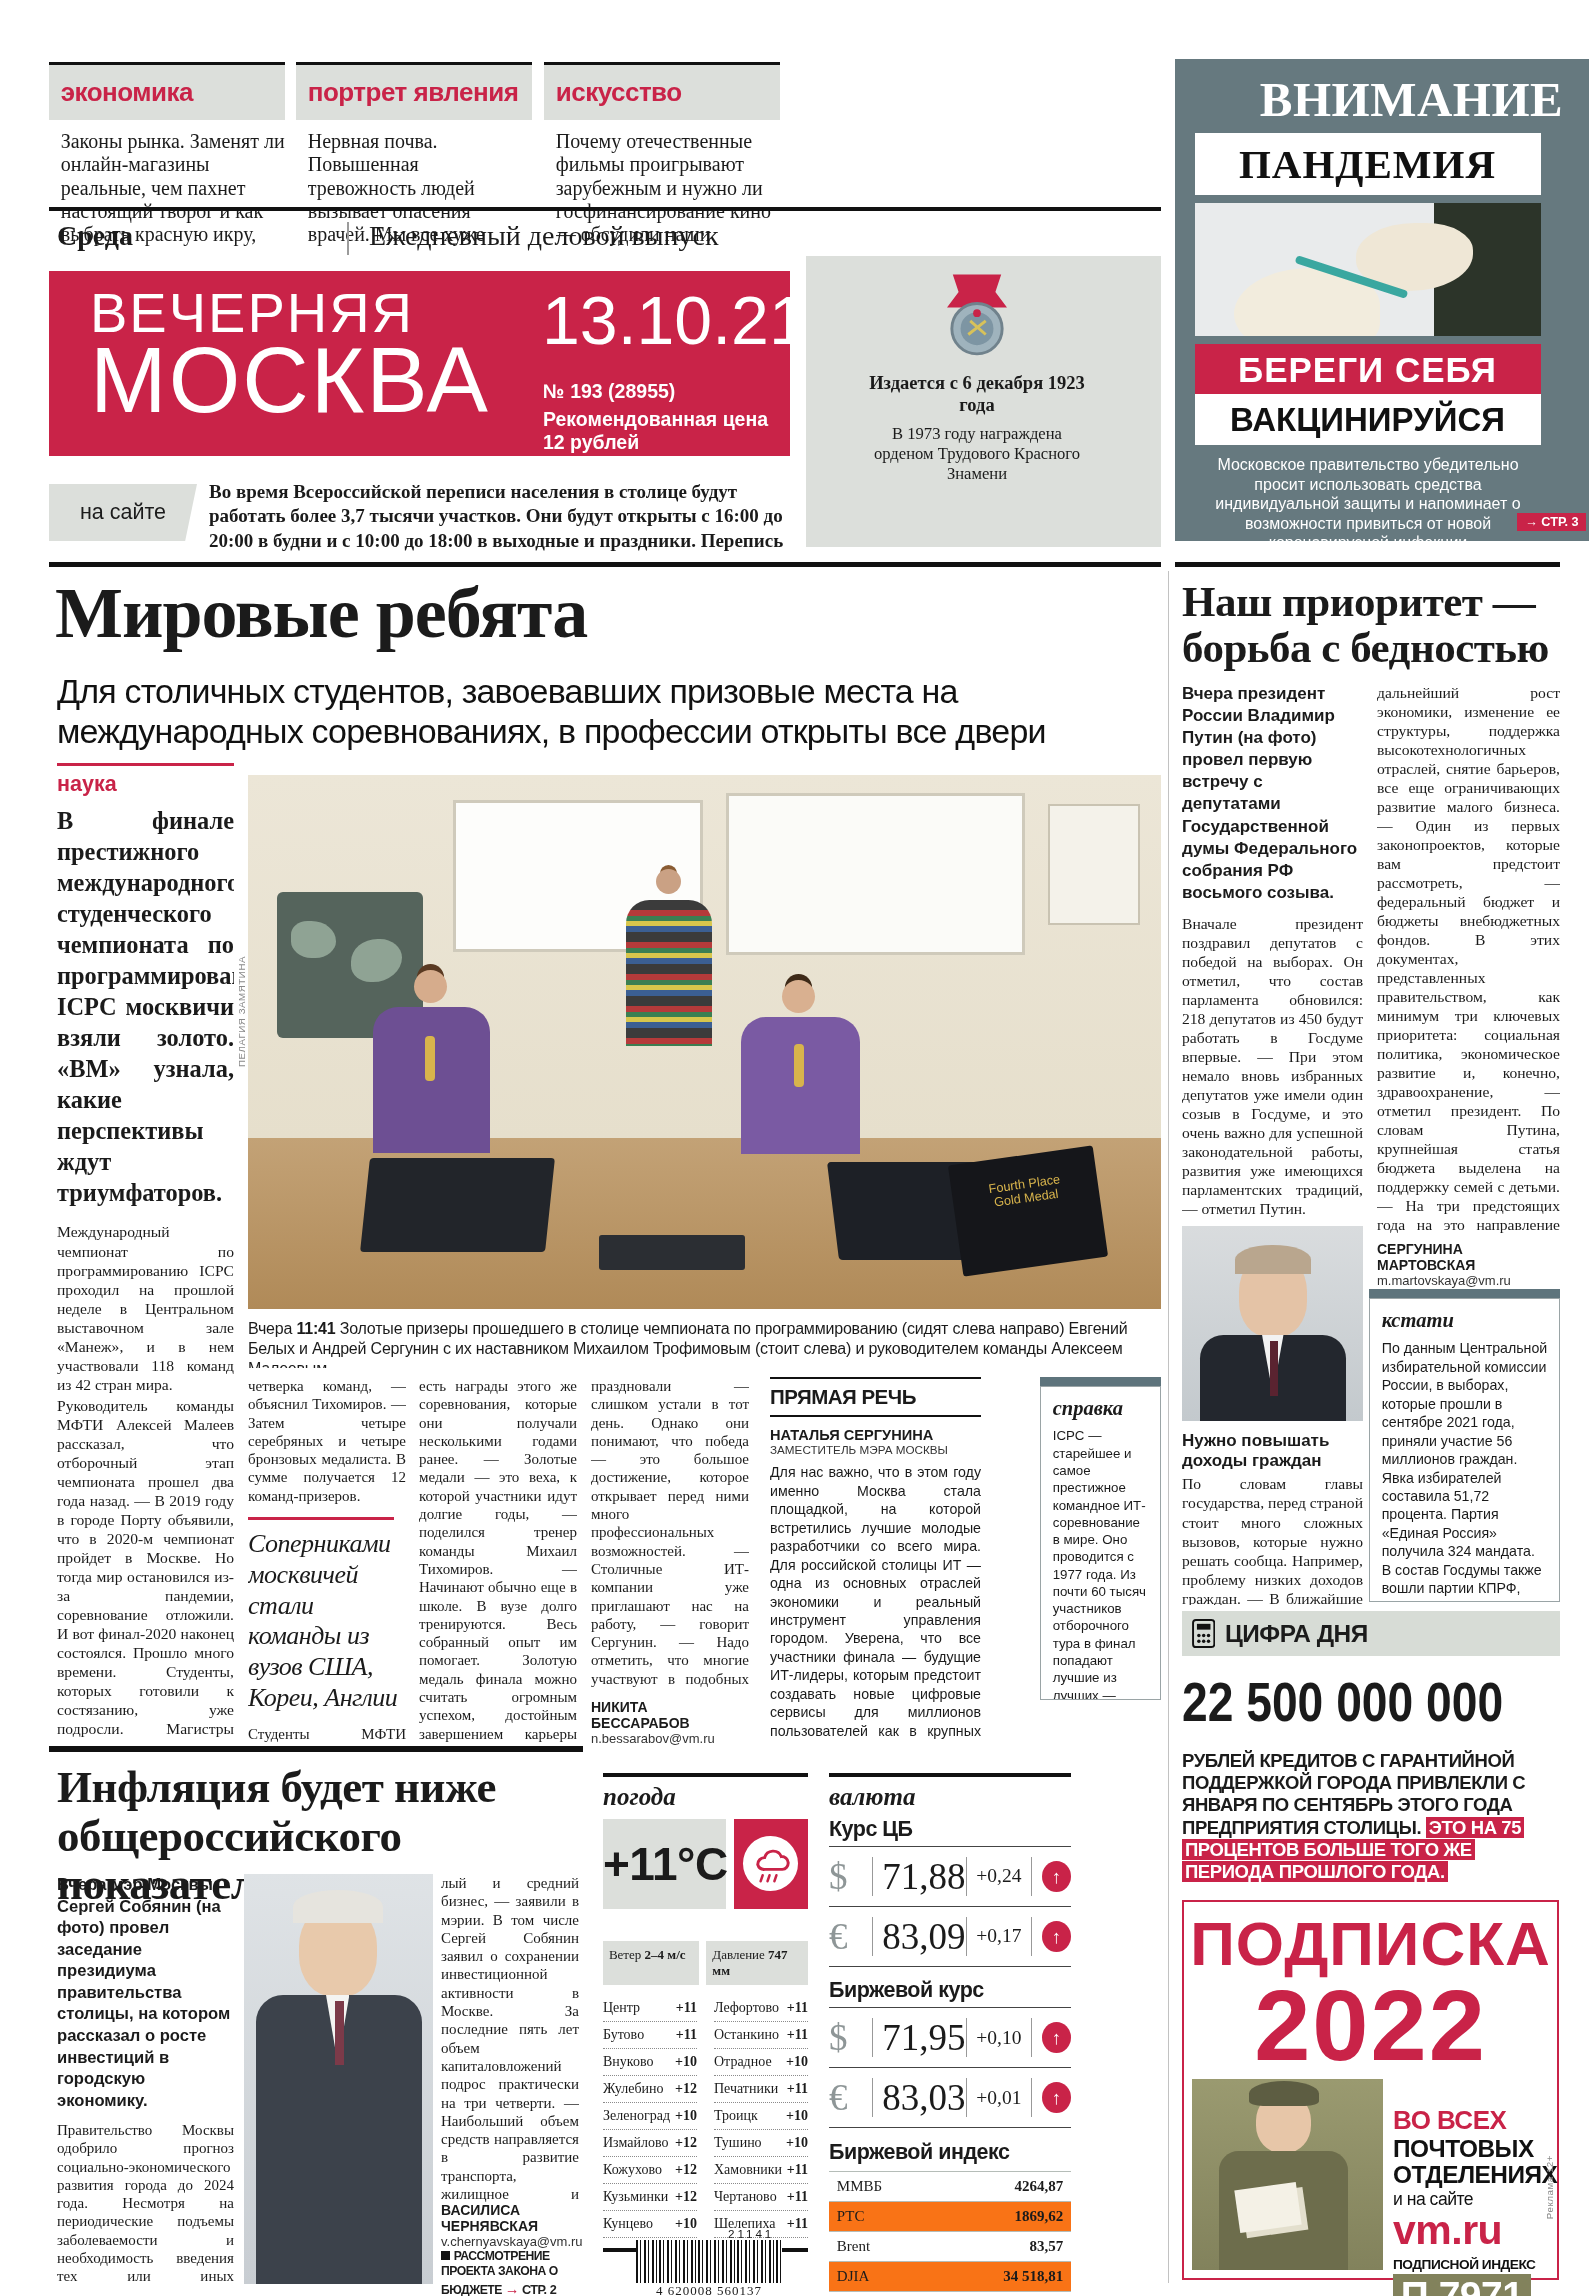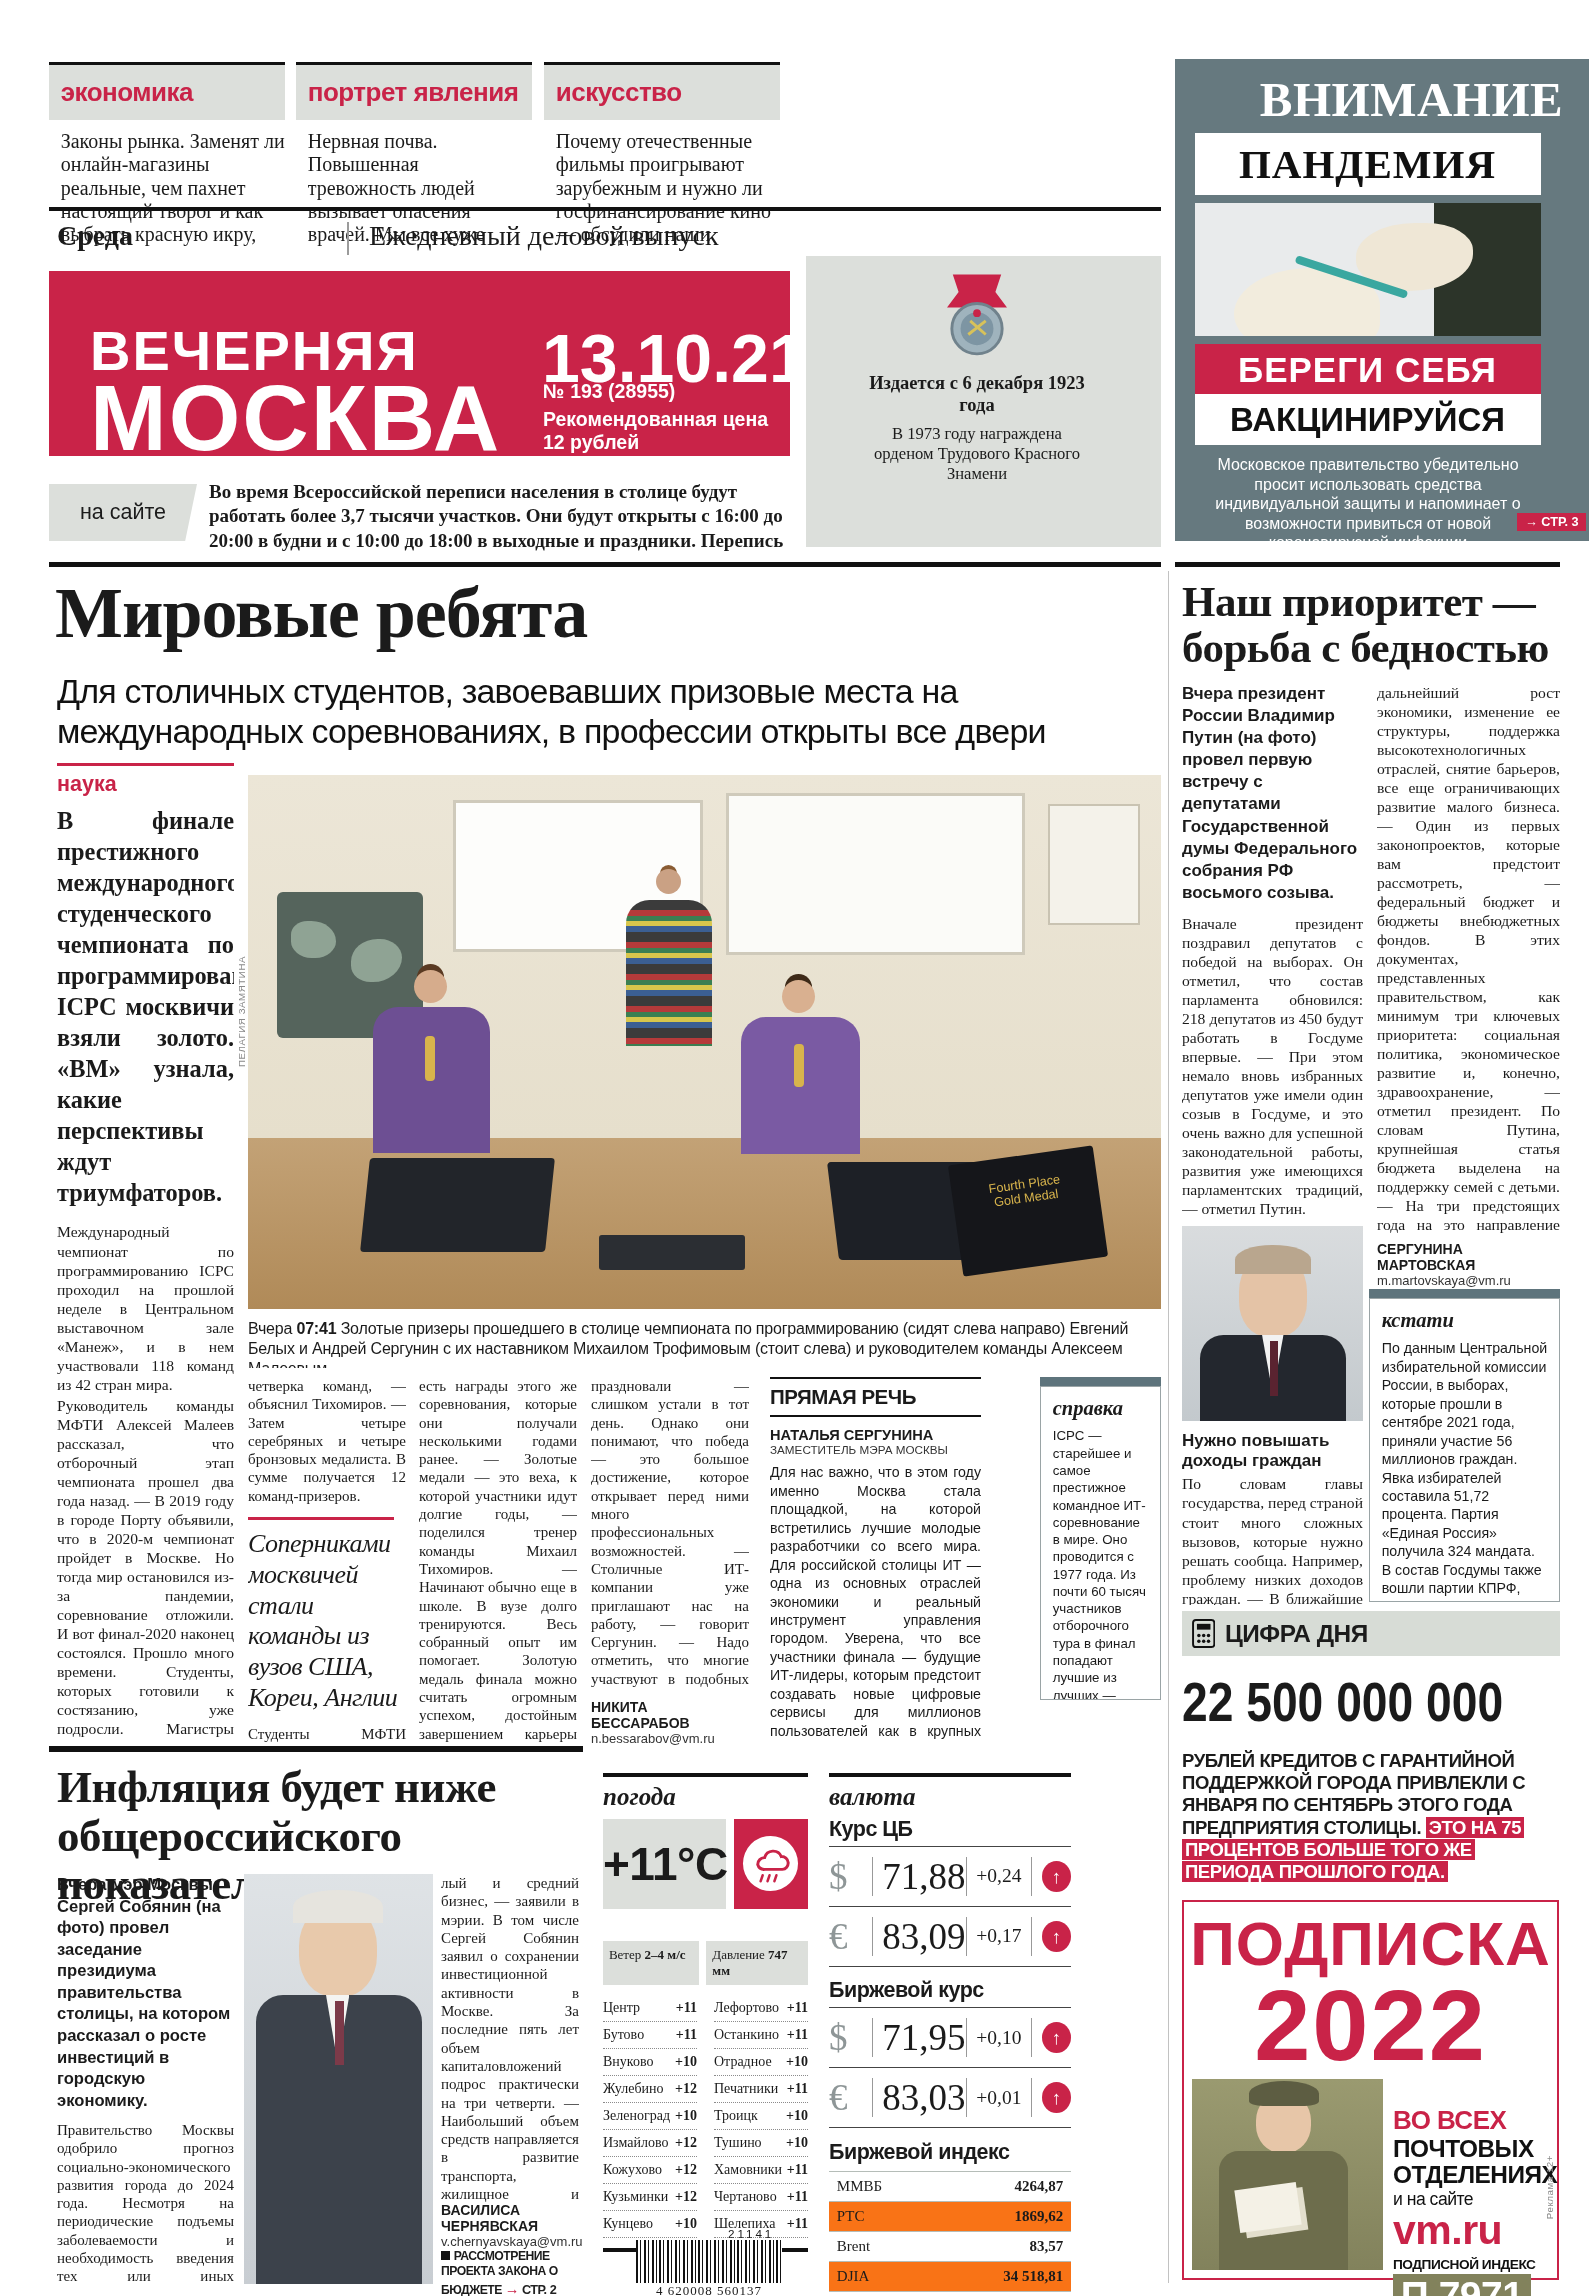--- a/index.html
+++ b/index.html
@@ -20,21 +20,21 @@
   .pageref{font-family:"Liberation Sans",sans-serif;font-weight:700;font-size:12.7px;color:#222;white-space:nowrap;}
   .pageref .ar{color:#c92348;font-size:14.6px;}
   
   .banner{background:#66797f;}
   .banner .big{color:#fff;font-weight:700;font-size:49px;text-align:center;letter-spacing:0.5px;}
   .wbox{background:#fff;color:#111;font-weight:700;text-align:center;}
   .rbox{background:#c92348;color:#fff;font-weight:700;text-align:center;}
   .banner .note{color:#fff;font-size:16px;line-height:1.22;text-align:center;}
   
   .mast{background:#c92348;color:#fff;}
-  .logo{font-family:"Liberation Sans","DejaVu Sans",sans-serif;font-weight:700;line-height:0.92;margin-top:38px;}
+  .logo{font-family:"Liberation Sans","DejaVu Sans",sans-serif;font-weight:400;line-height:0.92;}
   .chip{background:#dcdfdb;}
   
   .kick{color:#c92348;font-weight:700;font-size:21.5px;font-family:"Liberation Sans",sans-serif;}
   h1.h-main{margin:0;font-size:72px;font-weight:700;letter-spacing:-1px;line-height:1;}
   .subhead{font-size:34px;letter-spacing:-0.8px;line-height:1.18;color:#111;}
   .intro{font-size:24.4px;font-weight:700;line-height:1.27;}
   .body-s{font-size:15.6px;line-height:1.22;}
   .body-xs{font-size:15px;line-height:1.22;}
   .caption{font-size:16px;line-height:1.25;letter-spacing:-0.2px;}
   .pull{font-size:26px;font-style:italic;line-height:1.18;letter-spacing:-0.5px;}
@@ -184,21 +184,21 @@
     <div class="abs" style="left:585px;bottom:49px;width:205px;height:98px;background:#1d2026;border-radius:3.9px;transform:skewX(7deg);"></div>
     <div class="abs" style="left:351px;bottom:39px;width:146px;height:35px;background:#2b2e33;border-radius:2.9px;"></div>
     <div class="abs" style="right:60px;bottom:43px;width:146px;height:90px;background:#15161a;border-radius:2.9px;transform:rotate(-8deg);padding-top:21.5px;text-align:center;">
       <div class="sans" style="color:#d8b44c;font-size:12.7px;">Fourth Place</div>
       <div class="sans" style="color:#d8b44c;font-size:12.7px;">Gold Medal</div>
     </div>
   </div>
 
   <div class="abs caption sans clip" style="left:248px;top:1319px;width:913px;height:49px;">
     <span>Вчера</span>
-    <b>07:41</b>
+    <b>11:41</b>
     <span>Золотые призеры прошедшего в столице чемпионата по программированию (сидят слева направо) Евгений Белых и Андрей Сергунин с их наставником Михаилом Трофимовым (стоит слева) и руководителем команды Алексеем Малеевым</span>
   </div>
 
   <div class="abs clip" style="left:248px;top:1377px;width:158px;height:365px;">
     <p class="body-xs just" style="margin:0;">четверка команд, — объяснил Тихомиров. — Затем четыре серебряных и четыре бронзовых медалиста. В сумме получается 12 команд-призеров.</p>
     <div class="redrule" style="width:146px;height:2.9px;margin:11.7px 0 9.8px;"></div>
     <div class="pull">Соперниками москвичей стали команды из вузов США, Кореи, Англии</div>
     <p class="body-xs just" style="margin:11.7px 0 0;">Студенты МФТИ Александр Голованов, Андрей Сергунин и Евгений Белых завоевали золото. И это, кстати, не первые медали ребят. На их счету уже</p>
   </div>
   <div class="abs clip" style="left:419px;top:1377px;width:158px;height:365px;">

